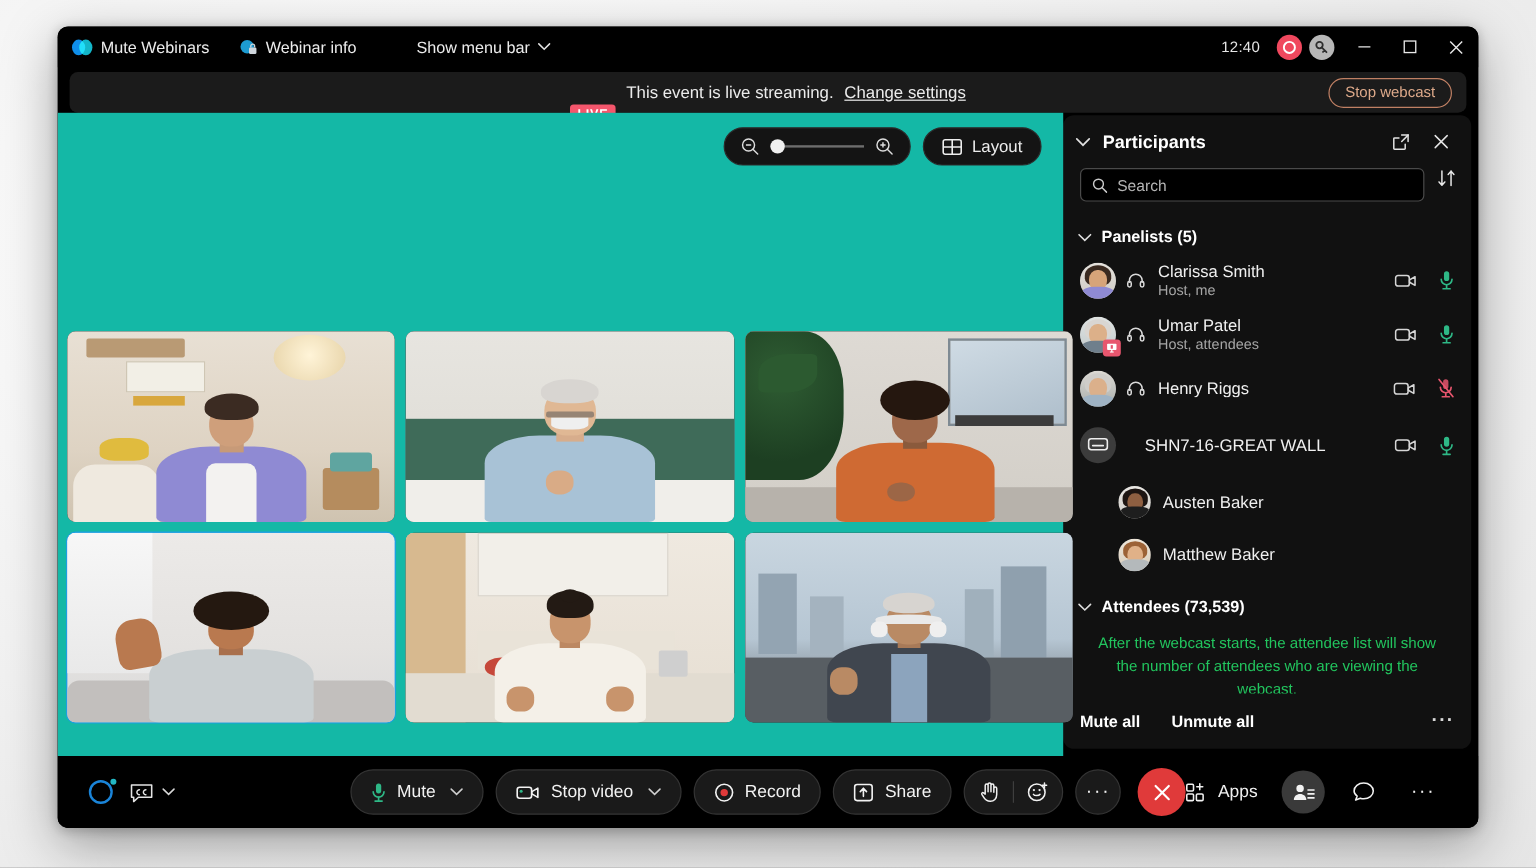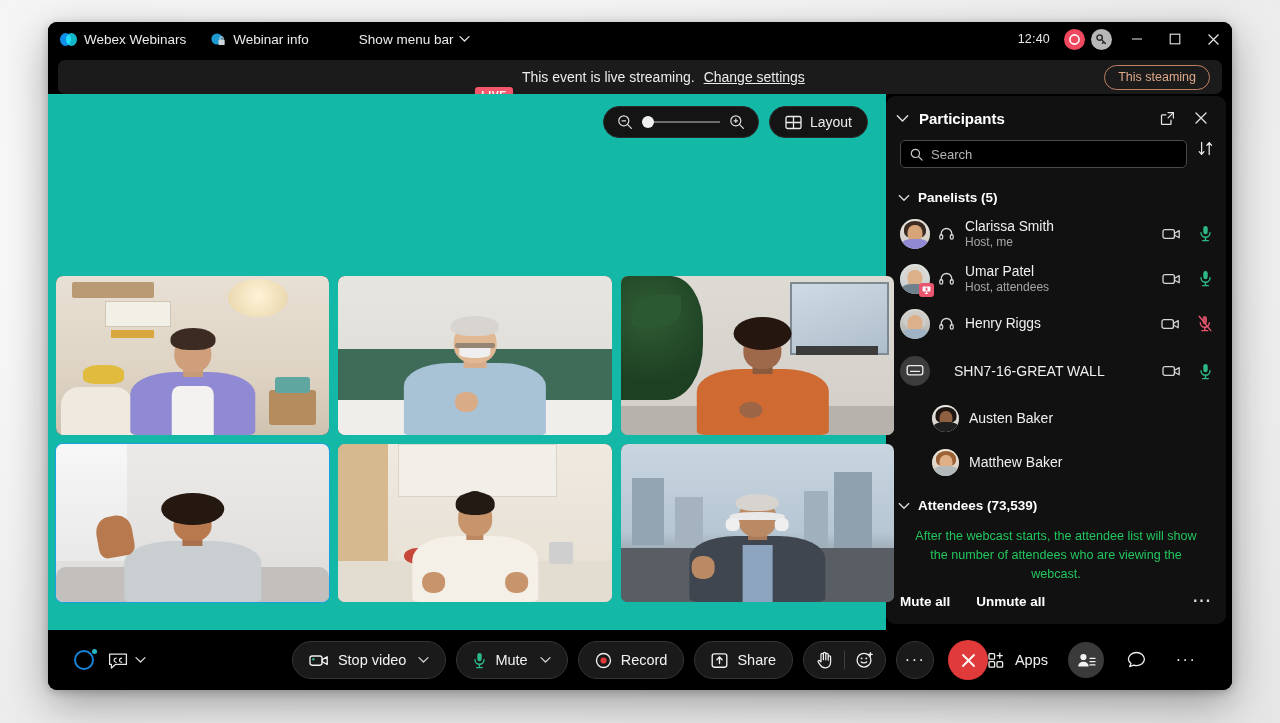--- a/index.html
+++ b/index.html
@@ -313,21 +313,21 @@
 <body>
 
 <div id="app-window">
 
   <div id="titlebar">
     <div class="tb-item">
       <span class="webex-logo">
           <i class="l"></i>
           <i class="r"></i>
         </span>
-      <span>Webex Webinars</span>
+      <span>Mute Webinars</span>
     </div>
     <div class="tb-item">
       <span>
         <svg width="16" height="15" viewBox="0 0 16 15">
             <circle cx="7" cy="7" r="5.6" fill="#1d9bd1"></circle>
             <rect x="8.5" y="7.5" width="6.2" height="5.6" rx="1.2" fill="#cfd6dc"></rect>
             <path d="M10 7.5v-1.2a1.6 1.6 0 013.2 0V7.5" stroke="#cfd6dc" stroke-width="1.1" fill="none"></path>
           </svg>
       </span>
       <span>Webinar info</span>
@@ -369,21 +369,21 @@
         </svg>
     </div>
   </div>
 
   <div id="live-banner">
     <div id="banner-center">
       <span class="live-pill">LIVE</span>
       <span id="banner-text">This event is live streaming.</span>
       <span id="banner-link">Change settings</span>
     </div>
-    <button id="stop-streaming">This steaming</button>
+    <button id="stop-streaming">Stop webcast</button>
   </div>
 
   <div id="body-split">
 
     <div id="stage">
 
       <div id="stage-controls">
         <div class="pill" id="zoom-pill">
           <span>
             <svg width="16" height="16" viewBox="0 0 16 16">
@@ -786,44 +786,44 @@
         <span class="chev">
           <svg width="11" height="8" viewBox="0 0 11 8">
               <path d="M1 1.6L5.5 6 10 1.6" stroke="#d8d8d8" stroke-width="1.3" fill="none" stroke-linecap="round"></path>
             </svg>
         </span>
       </div>
     </div>
 
     <div id="tb-center">
       <button class="ctrl">
+        <span style="color:#2eb886">
+          <svg width="13" height="17" viewBox="0 0 13 17">
+              <rect x="4.3" y="1" width="4.4" height="8.2" rx="2.2" fill="currentColor"></rect>
+              <path d="M2 7.8a4.5 4.5 0 009 0" stroke="currentColor" stroke-width="1.4" fill="none" stroke-linecap="round"></path>
+              <path d="M6.5 12.4v3M3.6 15.6h5.8" stroke="currentColor" stroke-width="1.4" stroke-linecap="round"></path>
+            </svg>
+        </span>
+        <span>Mute</span>
+        <span class="cdrop">
+          <svg width="11" height="8" viewBox="0 0 11 8">
+              <path d="M1 1.6L5.5 6 10 1.6" stroke="#cfcfcf" stroke-width="1.3" fill="none" stroke-linecap="round"></path>
+            </svg>
+        </span>
+      </button>
+
+      <button class="ctrl">
         <span>
           <svg width="20" height="15" viewBox="0 0 20 15">
               <rect x="1" y="3" width="12" height="9.2" rx="2.1" fill="none" stroke="#f2f2f2" stroke-width="1.35"></rect>
               <circle cx="4.3" cy="6.3" r="1.25" fill="#2eb886"></circle>
               <path d="M13.2 6.7l5-2.9v7.7l-5-2.9z" fill="none" stroke="#f2f2f2" stroke-width="1.35" stroke-linejoin="round"></path>
             </svg>
         </span>
         <span>Stop video</span>
-        <span class="cdrop">
-          <svg width="11" height="8" viewBox="0 0 11 8">
-              <path d="M1 1.6L5.5 6 10 1.6" stroke="#cfcfcf" stroke-width="1.3" fill="none" stroke-linecap="round"></path>
-            </svg>
-        </span>
-      </button>
-
-      <button class="ctrl">
-        <span style="color:#2eb886">
-          <svg width="13" height="17" viewBox="0 0 13 17">
-              <rect x="4.3" y="1" width="4.4" height="8.2" rx="2.2" fill="currentColor"></rect>
-              <path d="M2 7.8a4.5 4.5 0 009 0" stroke="currentColor" stroke-width="1.4" fill="none" stroke-linecap="round"></path>
-              <path d="M6.5 12.4v3M3.6 15.6h5.8" stroke="currentColor" stroke-width="1.4" stroke-linecap="round"></path>
-            </svg>
-        </span>
-        <span>Mute</span>
         <span class="cdrop">
           <svg width="11" height="8" viewBox="0 0 11 8">
               <path d="M1 1.6L5.5 6 10 1.6" stroke="#cfcfcf" stroke-width="1.3" fill="none" stroke-linecap="round"></path>
             </svg>
         </span>
       </button>
 
       <button class="ctrl">
         <span>
           <svg width="17" height="17" viewBox="0 0 17 17">

